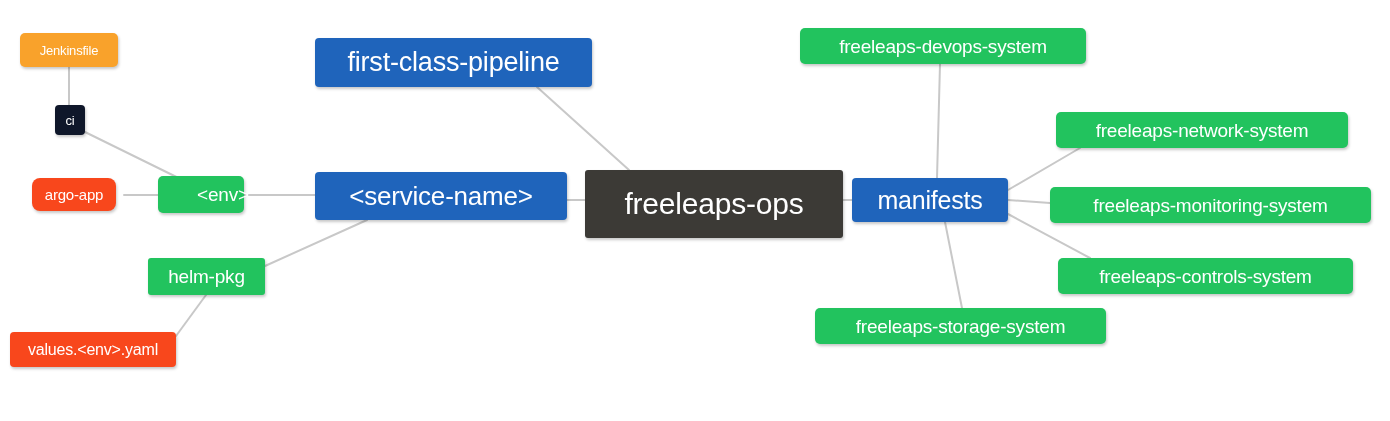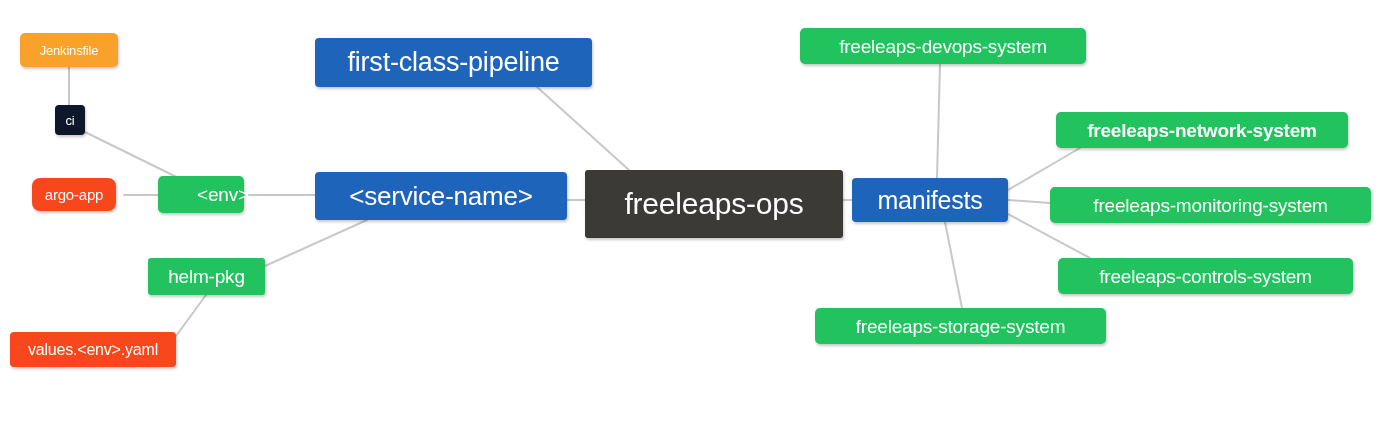--- a/index.html
+++ b/index.html
@@ -91,21 +91,21 @@
     </div>
     <div class="node node-root" style="left: 585px; top: 170px; width: 258px; height: 68px; background: rgb(60, 58, 54); font-size: 30px; border-radius: 3px;">
       <span>freeleaps-ops</span>
     </div>
     <div class="node" style="left: 852px; top: 178px; width: 156px; height: 44px; background: rgb(31, 100, 187); font-size: 25px; border-radius: 4px;">
       <span>manifests</span>
     </div>
     <div class="node" style="left: 800px; top: 28px; width: 286px; height: 36px; background: rgb(34, 195, 94); font-size: 19px; border-radius: 5px;">
       <span>freeleaps-devops-system</span>
     </div>
-    <div class="node" style="left: 1056px; top: 112px; width: 292px; height: 36px; background: rgb(34, 195, 94); font-size: 19px; border-radius: 5px; font-weight: bold;">
+    <div class="node" style="left: 1056px; top: 112px; width: 292px; height: 36px; background: rgb(34, 195, 94); font-size: 19px; border-radius: 5px;">
       <span>freeleaps-network-system</span>
     </div>
     <div class="node" style="left: 1050px; top: 187px; width: 321px; height: 36px; background: rgb(34, 195, 94); font-size: 19px; border-radius: 5px; justify-content: center;">
       <span>freeleaps-monitoring-system</span>
     </div>
     <div class="node" style="left: 1058px; top: 258px; width: 295px; height: 36px; background: rgb(34, 195, 94); font-size: 19px; border-radius: 5px;">
       <span>freeleaps-controls-system</span>
     </div>
     <div class="node" style="left: 815px; top: 308px; width: 291px; height: 36px; background: rgb(34, 195, 94); font-size: 19px; border-radius: 5px;">
       <span>freeleaps-storage-system</span>

